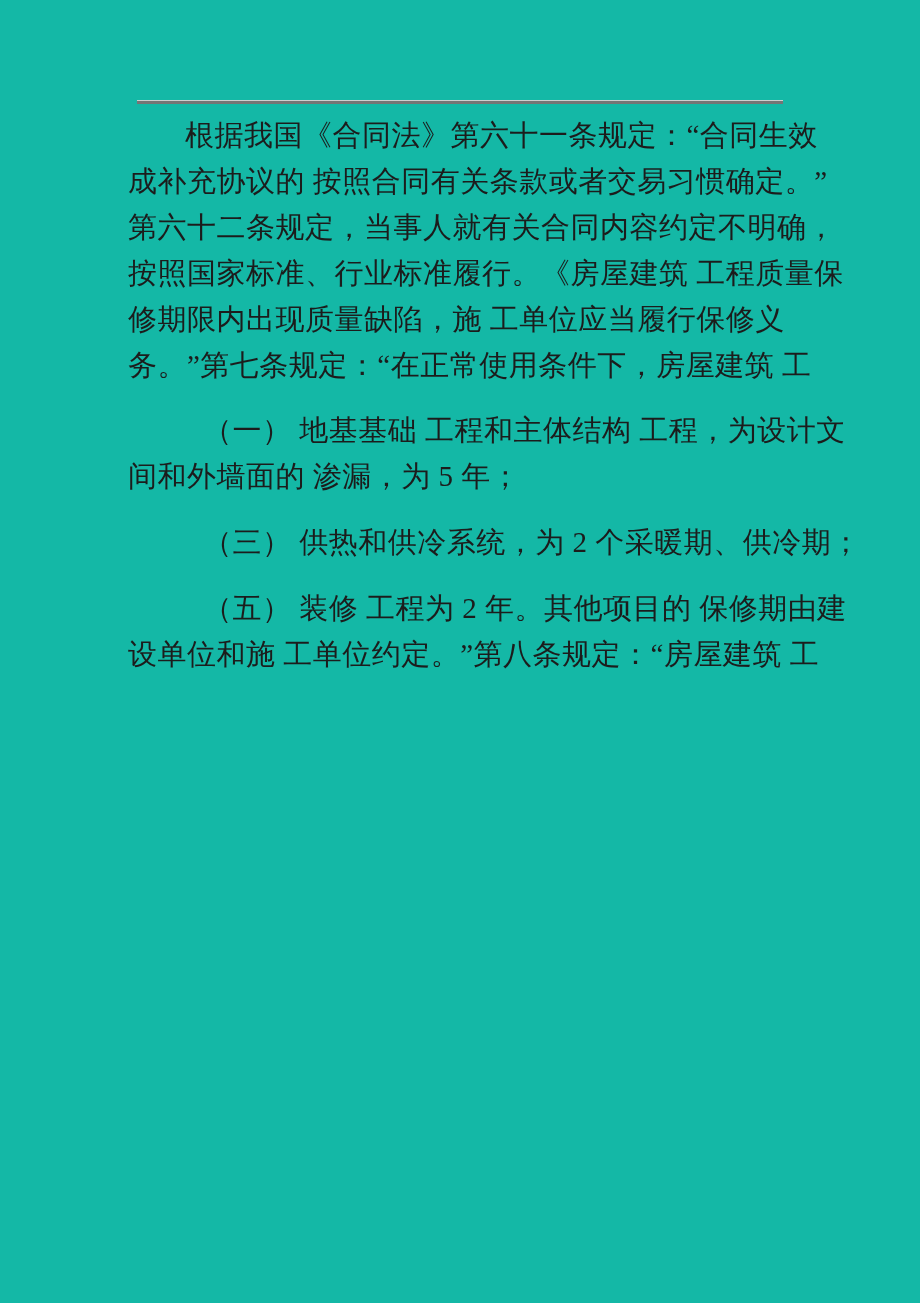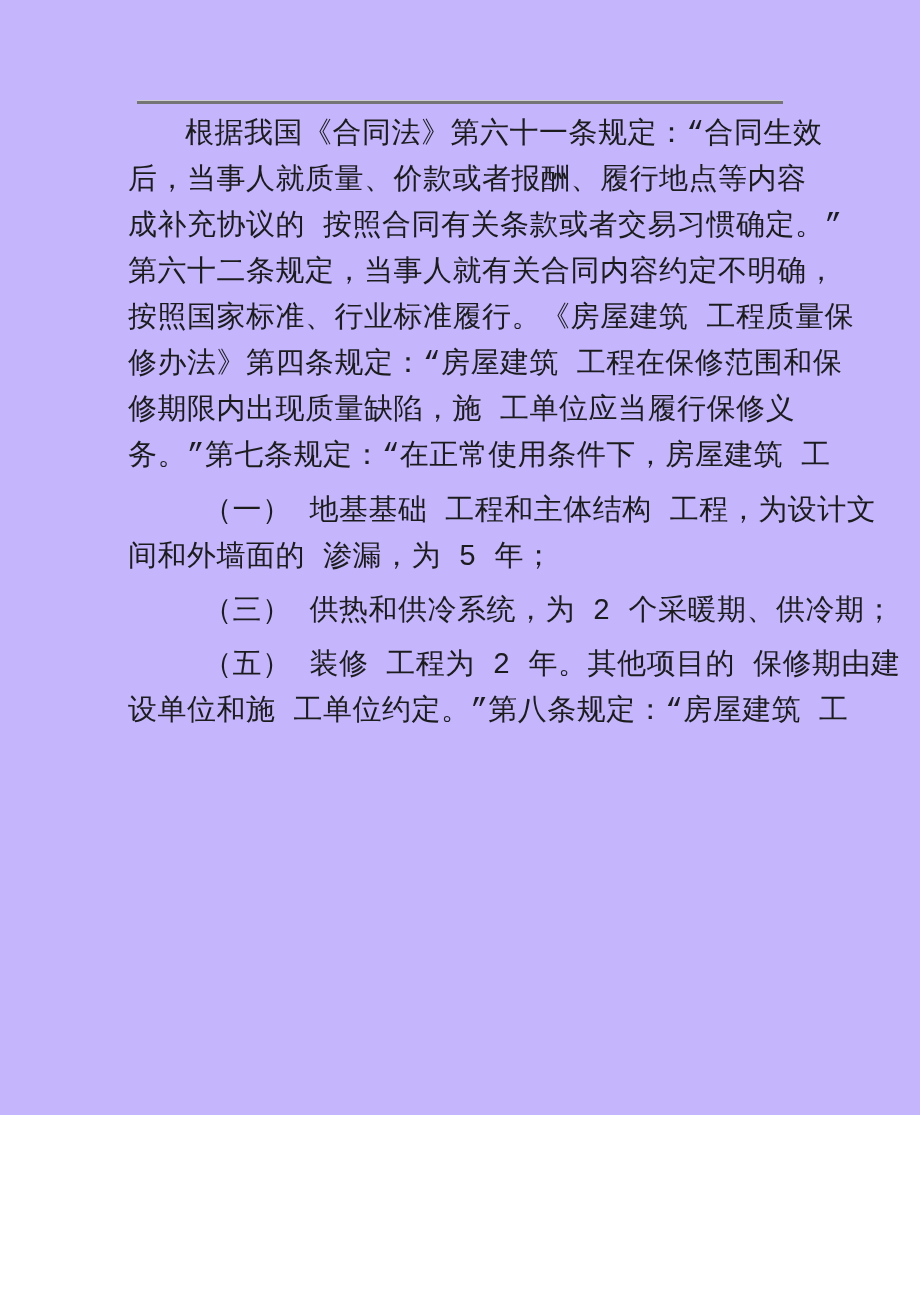--- a/index.html
+++ b/index.html
@@ -3,24 +3,24 @@
 <meta charset="utf-8">
 <style>
   html, body {
     margin: 0;
     padding: 0;
     background: #ffffff;
   }
   .page {
     position: relative;
     width: 920px;
-    height: 1115px;
-    background: #c4b5fd;
+    height: 1303px;
+    background: #14b8a6;
     overflow: hidden;
-    font-family: Liberation Mono, monospace;
+    font-family: Liberation Serif, serif;
   }
   .rule {
     position: absolute;
     left: 137px;
     top: 100px;
     width: 646px;
     height: 3px;
     background: #757575;
     border-top: 1px solid #cfcfcf;
   }
@@ -34,35 +34,33 @@
     letter-spacing: 0.5px;
   }
   .line {
     display: block;
     height: 46px;
     line-height: 46px;
     white-space: pre;
   }
   .ind-p { padding-left: 57px; }   
   .ind-i { padding-left: 75px; }   
-  .mt9 { margin-top: 9px; }
-  .mt4 { margin-top: 8px; }
+  .mt9 { margin-top: 19px; }
+  .mt4 { margin-top: 20px; }
 </style>
 </head>
 <body>
 
 <div class="page">
   <div class="rule"></div>
   <div class="content">
     <div class="line ind-p">根据我国《合同法》第六十一条规定：“合同生效</div>
-    <div class="line">后，当事人就质量、价款或者报酬、履行地点等内容</div>
     <div class="line">成补充协议的 按照合同有关条款或者交易习惯确定。”</div>
     <div class="line">第六十二条规定，当事人就有关合同内容约定不明确，</div>
     <div class="line">按照国家标准、行业标准履行。《房屋建筑 工程质量保</div>
-    <div class="line">修办法》第四条规定：“房屋建筑 工程在保修范围和保</div>
     <div class="line">修期限内出现质量缺陷，施 工单位应当履行保修义</div>
     <div class="line">务。”第七条规定：“在正常使用条件下，房屋建筑 工</div>
     <div class="line ind-i mt9">（一） 地基基础 工程和主体结构 工程，为设计文</div>
     <div class="line">间和外墙面的 渗漏，为 5 年；</div>
     <div class="line ind-i mt4">（三） 供热和供冷系统，为 2 个采暖期、供冷期；</div>
     <div class="line ind-i mt4">（五） 装修 工程为 2 年。其他项目的 保修期由建</div>
     <div class="line">设单位和施 工单位约定。”第八条规定：“房屋建筑 工</div>
   </div>
 </div>
 

